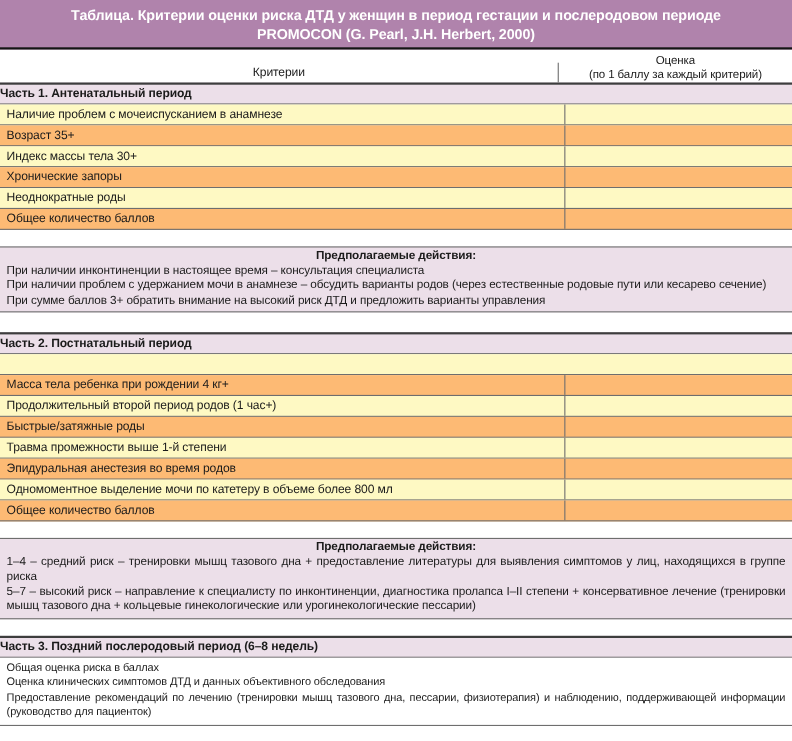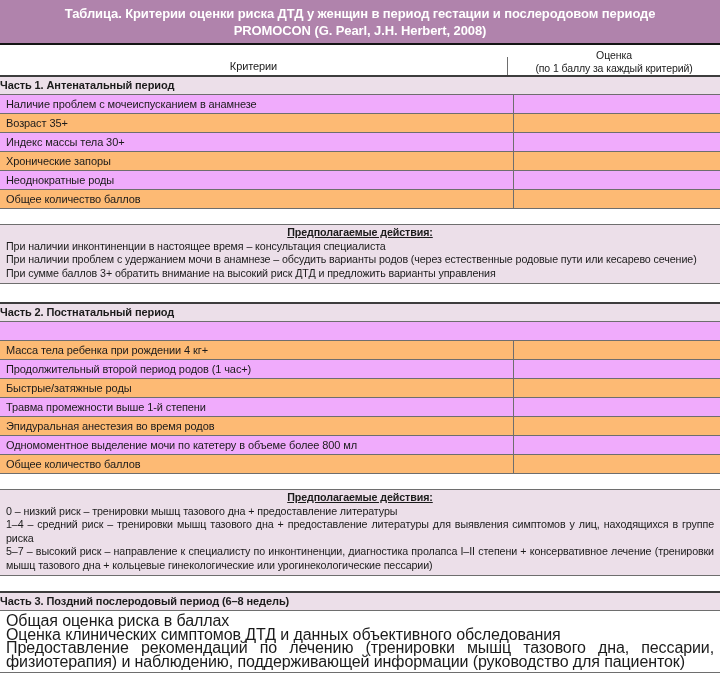--- a/index.html
+++ b/index.html
@@ -46,21 +46,21 @@
     font-size: 11px;
     line-height: 14px;
     padding: 1px 0 2px;
   }
   
   .row {
     display: flex;
     height: 18px;
     border-bottom: 1px solid #6e6e6e;
     font-size: 11px;
-    background: #f0abfc;
+    background: #fef9c3;
   }
   .row.alt { background: #fdba74; }
   .row .crit {
     width: 507px;
     border-right: 1px solid #6e6e6e;
     display: flex; align-items: center;
     padding-left: 6px;
     white-space: nowrap; overflow: hidden;
   }
   .row .score { flex: 1; }
@@ -69,40 +69,40 @@
   .gap18 { height: 18px; }
   
   .actions {
     border-top: 1px solid #6e6e6e;
     border-bottom: 1px solid #6e6e6e;
     background: #ecdfe9;
     padding: 1px 6px 3px;
     font-size: 10.7px;
     line-height: 13.5px;
   }
-  .actions .hdr { text-align: center; font-weight: bold; text-decoration: underline; }
+  .actions .hdr { text-align: center; font-weight: bold; }
   .actions.justify .item { text-align: justify; }
   
   .part3-block {
     border-bottom: 1px solid #6e6e6e;
     padding: 3px 6px 4px;
-    font-size: 16px;
+    font-size: 10px;
     line-height: 13.5px;
     background: #ffffff;
   }
   .part3-block .item.justify { text-align: justify; }
 </style>
 </head>
 <body>
 
 <div class="page">
 
   <div class="title">
     <div>Таблица. Критерии оценки риска ДТД у женщин в период гестации и послеродовом периоде</div>
-    <div>PROMOCON (G. Pearl, J.H. Herbert, 2008)</div>
+    <div>PROMOCON (G. Pearl, J.H. Herbert, 2000)</div>
   </div>
 
   <div class="colheader">
     <div class="crit-col">Критерии</div>
     <div class="score-col">
       <div>Оценка</div>
       <div>(по 1 баллу за каждый критерий)</div>
     </div>
   </div>
 
@@ -175,21 +175,20 @@
   </div>
   <div class="row alt">
     <div class="crit">Общее количество баллов</div>
     <div class="score"></div>
   </div>
 
   <div class="gap15"></div>
 
   <div class="actions justify">
     <div class="hdr">Предполагаемые действия:</div>
-    <div class="item">0 – низкий риск – тренировки мышц тазового дна + предоставление литературы</div>
     <div class="item">1–4 – средний риск – тренировки мышц тазового дна + предоставление литературы для выявления симптомов у лиц, находящихся в группе риска</div>
     <div class="item">5–7 – высокий риск – направление к специалисту по инконтиненции, диагностика пролапса I–II степени + консервативное лечение (тренировки мышц тазового дна + кольцевые гинекологические или урогинекологические пессарии)</div>
   </div>
 
   <div class="gap15"></div>
 
   <div class="band">Часть 3. Поздний послеродовый период (6–8 недель)</div>
 
   <div class="part3-block">
     <div class="item">Общая оценка риска в баллах</div>

